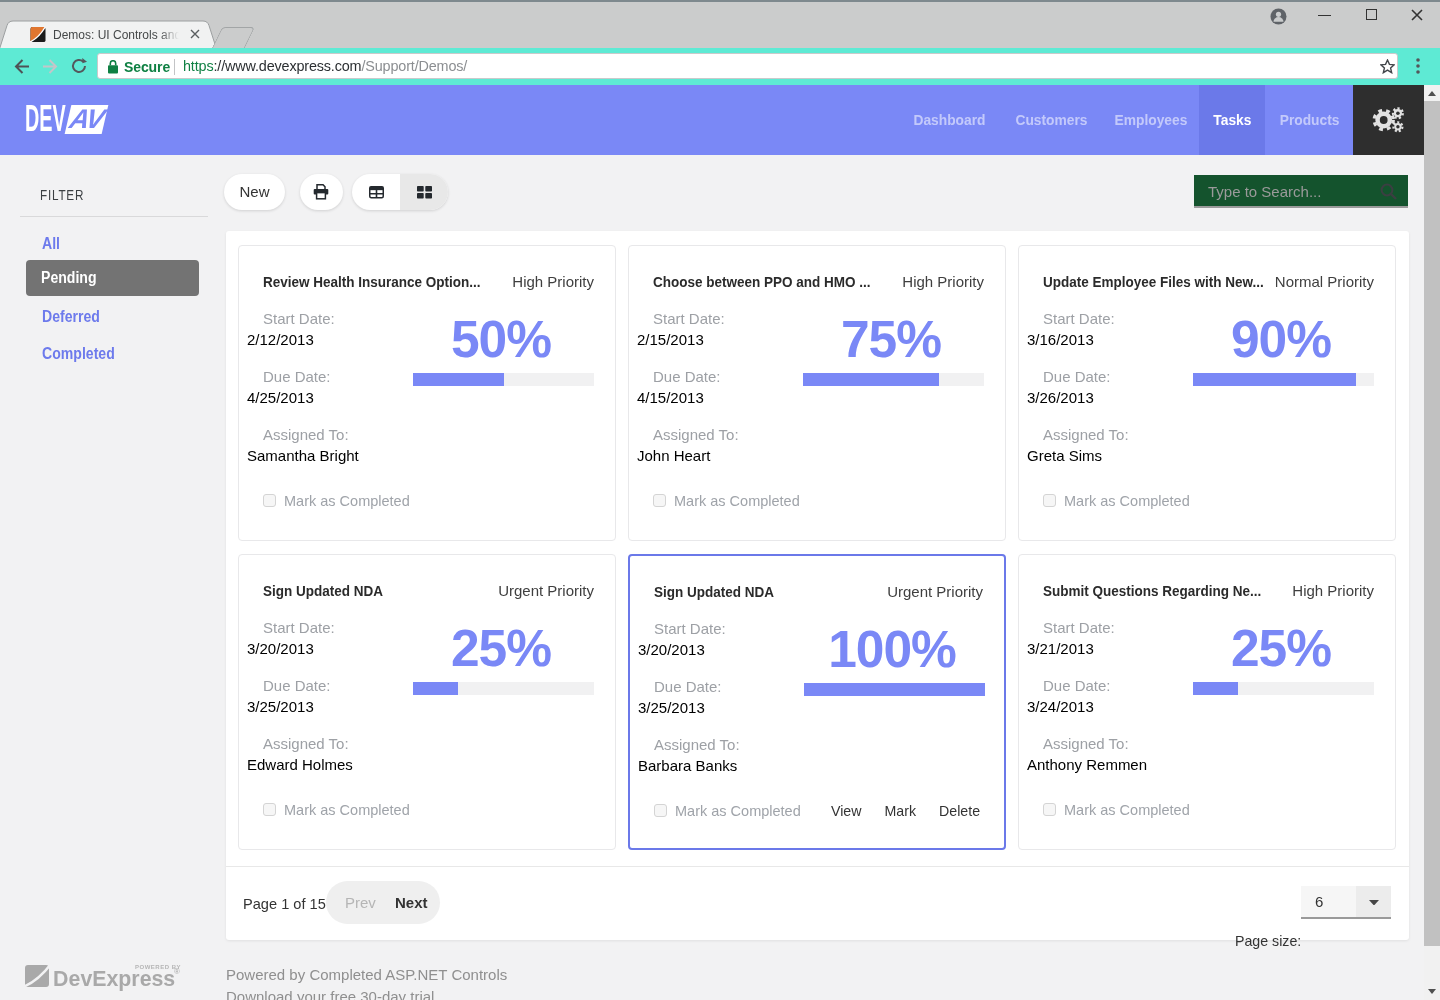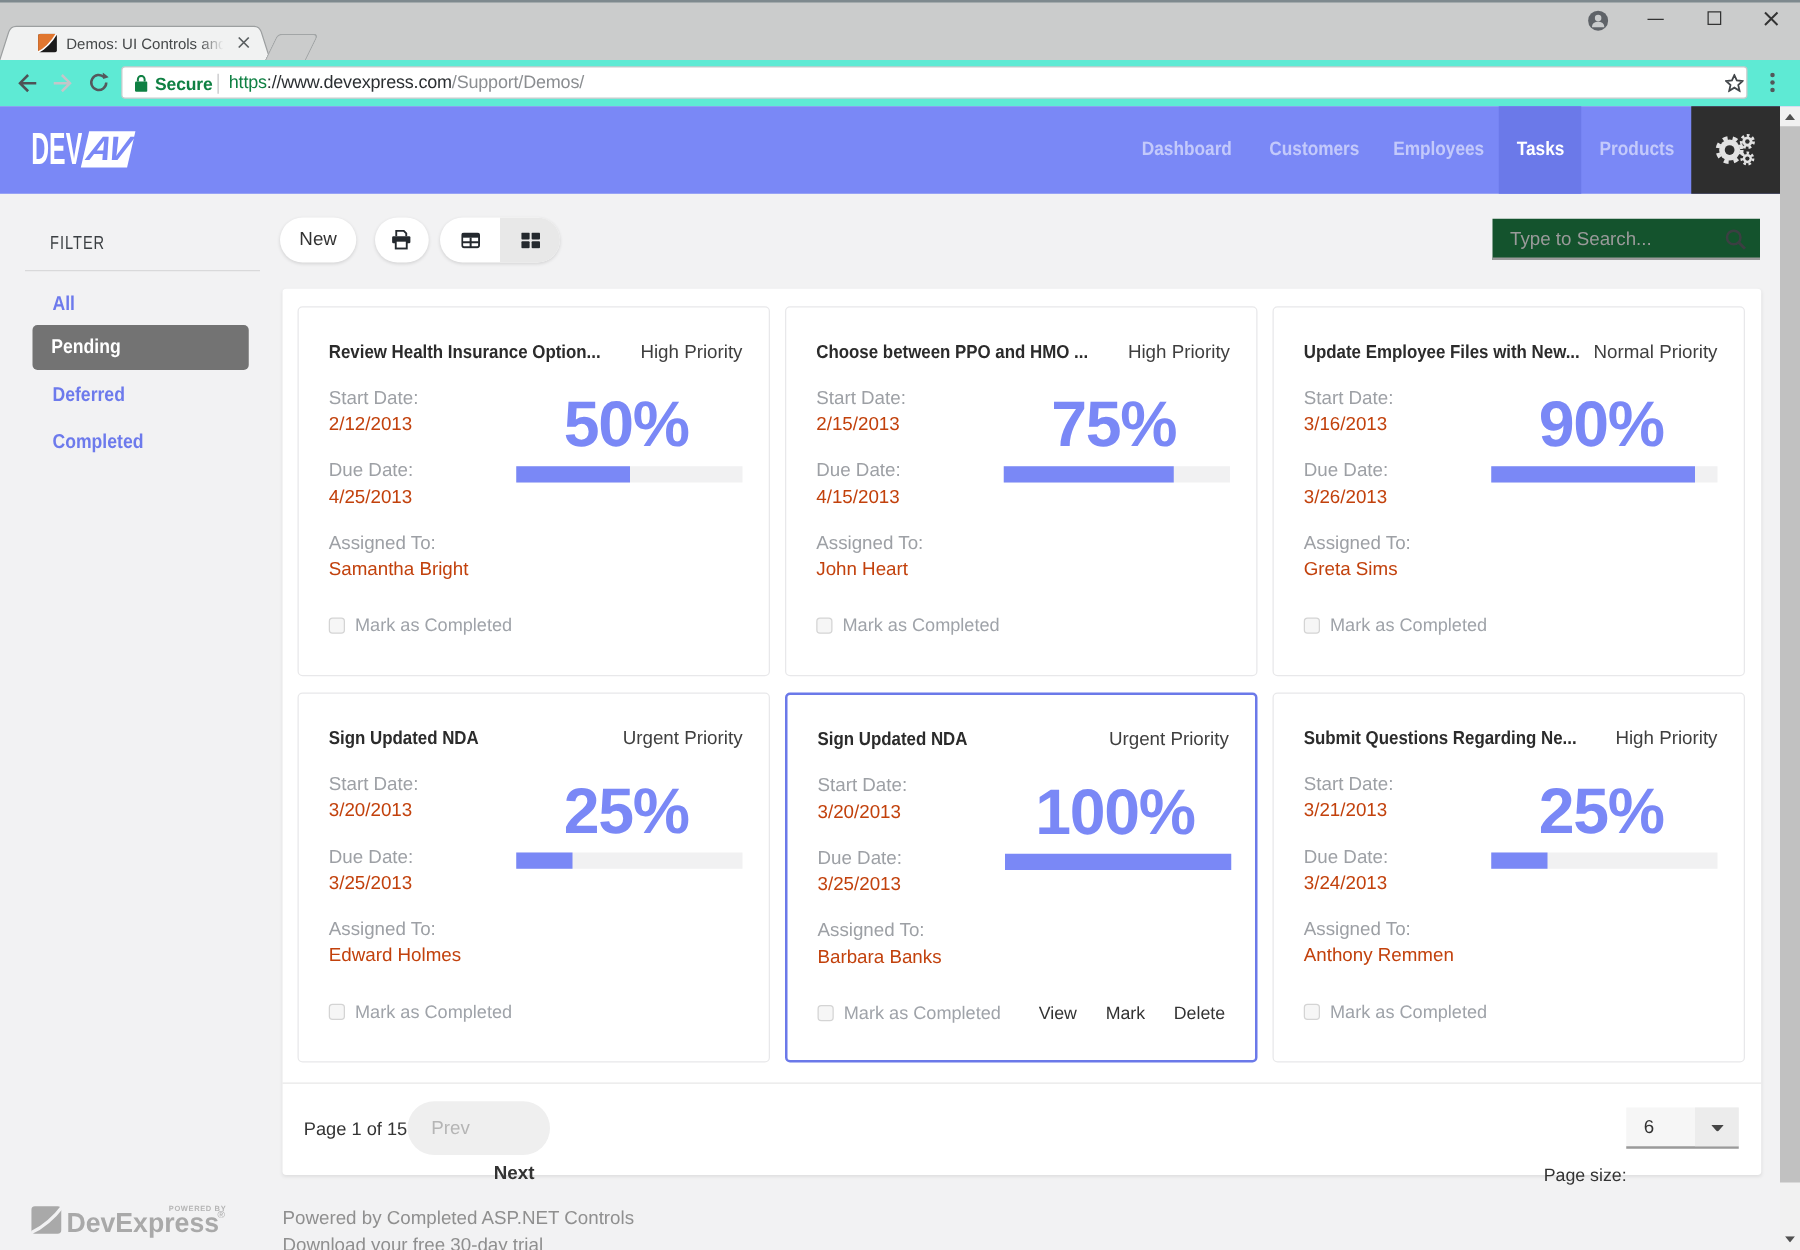--- a/index.html
+++ b/index.html
@@ -52,21 +52,21 @@
 #search { position:absolute; left:1194px; top:175px; width:214px; height:33px; background:#14532d; border-bottom:2px solid #9a9a9a; }
 #search .ph { position:absolute; left:14px; top:8px; font-size:15px; color:#9a9a9a; }
 
 
 #panel { position:absolute; left:226px; top:231px; width:1183px; height:709px; background:#fff; border-radius:3px; box-shadow:0 1px 3px rgba(0,0,0,0.08); }
 .card { position:absolute; width:378px; height:296px; background:#fff; border:1px solid #e8e8ea; border-radius:4px; }
 .card.sel { border:2px solid #6b79e9; }
 .card .title { position:absolute; left:24px; top:26.5px; font-size:15px; font-weight:bold; color:#2b2b2b; transform:scaleX(0.9); transform-origin:left; white-space:nowrap; }
 .card .prio { position:absolute; right:21px; top:27px; font-size:15px; color:#3f3f3f; }
 .card .lbl { position:absolute; left:24px; font-size:15px; color:#9da0a5; }
-.card .val { position:absolute; left:24px; font-size:15px; color:#c2410c; }
+.card .val { position:absolute; left:8px; font-size:15px; color:#000000; }
 .l1 { top:64px; } .v1 { top:85px; }
 .l2 { top:122px; } .v2 { top:143px; }
 .l3 { top:180px; } .v3 { top:201px; }
 .card .pct { position:absolute; left:171px; width:182px; top:68px; text-align:center; font-size:51.5px; font-weight:bold; color:#7a88f6; line-height:1; letter-spacing:-1px; }
 .card .bar { position:absolute; left:174px; top:127px; width:181px; height:13px; background:#f1f1f2; }
 .card .bar i { display:block; height:13px; background:#7a88f6; }
 .card .chk { position:absolute; left:24px; top:248px; width:12.5px; height:12.5px; background:#f6f6f6; border:1px solid #d4d4d4; border-radius:3px; }
 .card .mark { position:absolute; left:45px; top:246.5px; font-size:14.5px; color:#9fa3a9; }
 .card .actions { position:absolute; left:201px; top:246.5px; font-size:14.2px; color:#333; }
 .card .actions span { margin-right:23px; }
@@ -318,21 +318,21 @@
   <div class="lbl l3">Assigned To:</div>
     <div class="val v3">Anthony Remmen</div>
   <div class="chk"></div>
     <div class="mark">Mark as Completed</div>
 </div>
 
 <div id="pgdivider"></div>
 <div id="pagetext">Page 1 of 15</div>
 <div id="pnpill">
     <span style="position:absolute;left:19px;top:13px;font-size:15px;color:#b5b5b5;">Prev</span>
-    <span style="position:absolute;left:69px;top:13px;font-size:15px;font-weight:bold;color:#333;margin-top:36px;">Next</span>
+    <span style="position:absolute;left:69px;top:13px;font-size:15px;font-weight:bold;color:#333;">Next</span>
   </div>
 <div id="pagesize">Page size:</div>
 <div id="ddbox">
     <span style="position:absolute;left:14px;top:7px;font-size:15px;color:#333;">6</span>
     <div class="btn">
       <svg class="abs" style="left:13px;top:13.5px" width="10" height="5.5" viewBox="0 0 10 5.5">
         <path d="M0 0 L10 0 L5 5.5 Z" fill="#464646"></path>
       </svg>
     </div>
   </div>

